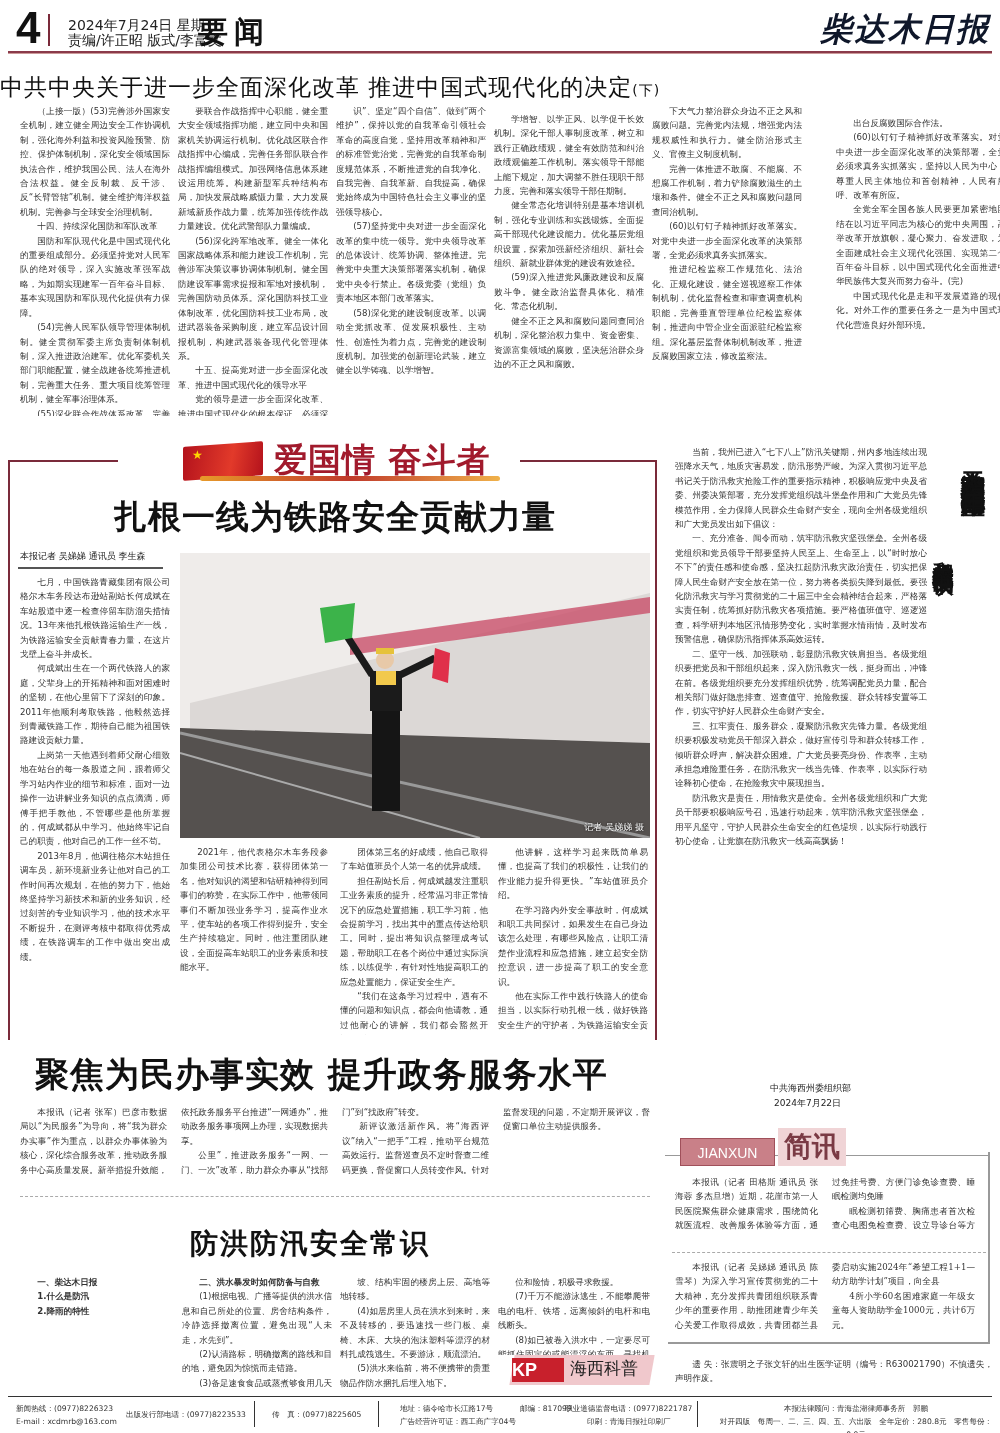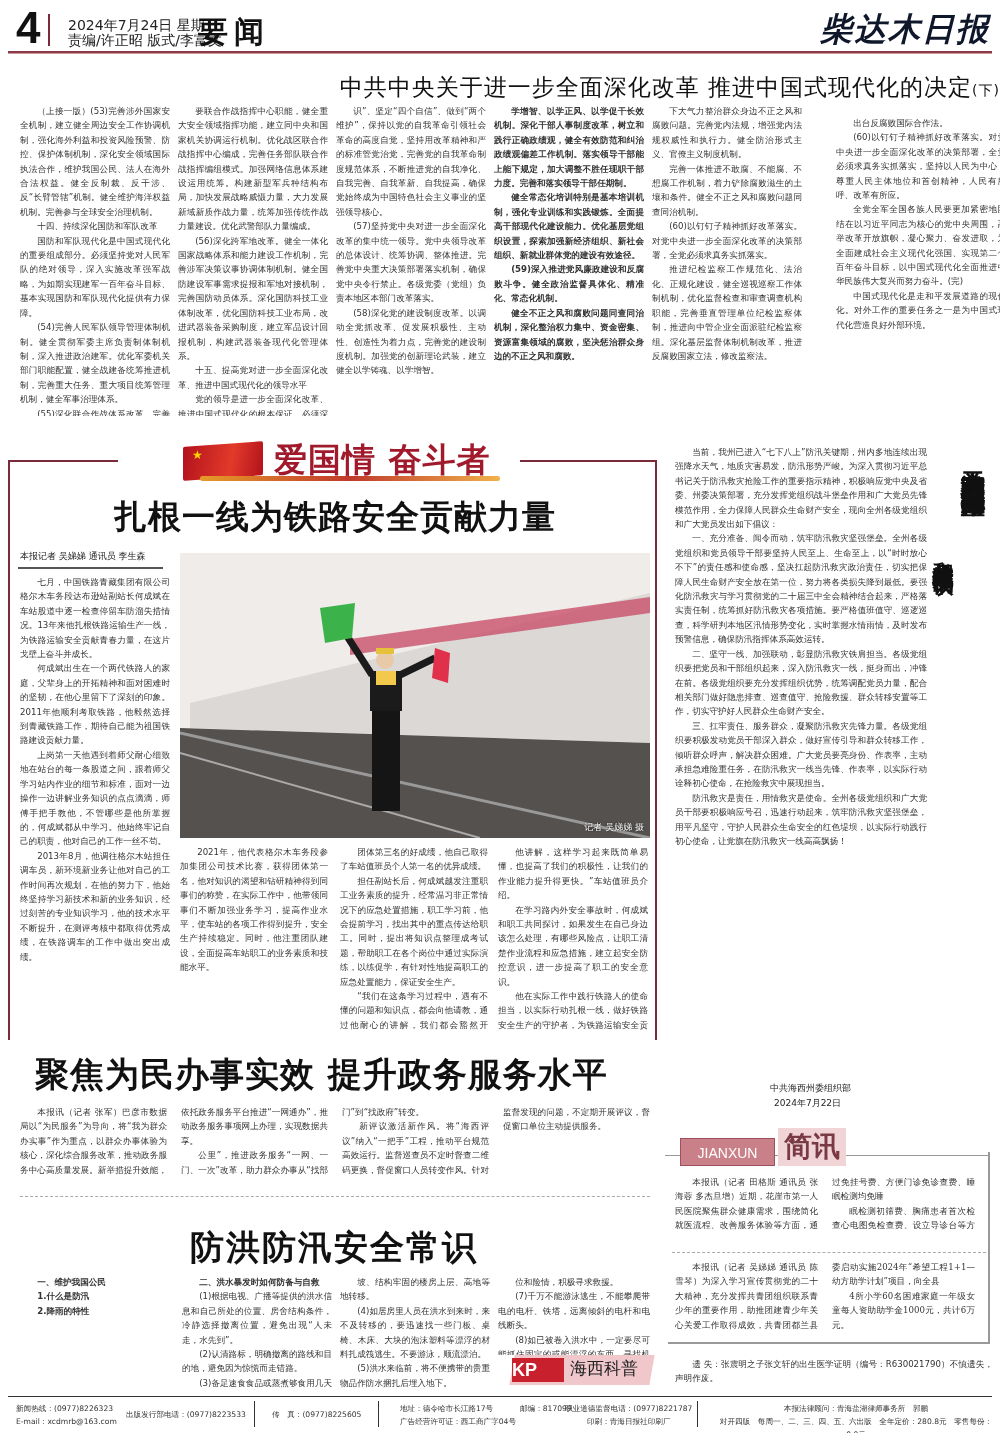--- a/index.html
+++ b/index.html
@@ -4,21 +4,21 @@
 <style>
 *{box-sizing:border-box;margin:0;padding:0}
 body{width:1000px;height:1433px;background:#fff;font-family:"DejaVu Sans",sans-serif;color:#222;position:relative;overflow:hidden}
 .abs{position:absolute}
 .pageno{left:16px;top:6px;font-family:"Liberation Sans",sans-serif;font-size:44px;font-weight:bold;color:#111;line-height:44px}
 .vbar{left:48px;top:14px;width:2px;height:32px;background:#7a2a3a}
 .meta{left:68px;top:18px;font-size:14px;line-height:15px;color:#222}
 .section{left:198px;top:12px;font-family:"DejaVu Serif",serif;font-size:30px;font-weight:bold;letter-spacing:6px;color:#111}
 .masthead{right:10px;top:8px;font-family:"DejaVu Serif",serif;font-size:32px;font-style:italic;font-weight:bold;color:#0f172a;letter-spacing:2px}
 .topline{left:8px;top:51px;width:984px;height:3px;background:#8a3a4a;border-bottom:1px solid #c99}
-.headline{left:0;top:72px;width:1000px;text-align:right;font-size:23px;font-weight:normal;letter-spacing:1px;color:#111}
+.headline{left:0;top:72px;width:1000px;text-align:left;font-size:23px;font-weight:normal;letter-spacing:1px;color:#111}
 .headline small{font-size:14px}
 .col{font-size:8.6px;line-height:14.4px;text-align:justify;color:#333;overflow:hidden}
 .col p{text-indent:2em}
 .col p.sub{text-indent:2em;font-weight:bold}
 .flag{left:183px;top:444px;width:80px;height:34px;background:linear-gradient(100deg,#b3121c,#e23a2a 60%,#b3121c);transform:skewY(-4deg);border-radius:2px}
 .flag-star{left:192px;top:448px;color:#ffd700;font-size:12px}
 .banner-title{left:274px;top:438px;font-size:33px;font-weight:bold;color:#a11a2c;letter-spacing:1px}
 .banner-swoosh{left:200px;top:476px;width:300px;height:5px;background:linear-gradient(90deg,#e79a2a,#c0392b,#f0b24a);border-radius:3px}
 .frame-left{left:8px;top:460px;width:2px;height:580px;background:#7a2a3a}
 .frame-top-l{left:8px;top:460px;width:110px;height:2px;background:#7a2a3a}
@@ -69,21 +69,21 @@
       <p>要联合作战指挥中心职能，健全重大安全领域指挥功能，建立同中央和国家机关协调运行机制。优化战区联合作战指挥中心编成，完善任务部队联合作战指挥编组模式。加强网络信息体系建设运用统筹。构建新型军兵种结构布局，加快发展战略威慑力量，大力发展新域新质作战力量，统筹加强传统作战力量建设。优化武警部队力量编成。</p>
       <p>(56)深化跨军地改革。健全一体化国家战略体系和能力建设工作机制，完善涉军决策议事协调体制机制。健全国防建设军事需求提报和军地对接机制，完善国防动员体系。深化国防科技工业体制改革，优化国防科技工业布局，改进武器装备采购制度，建立军品设计回报机制，构建武器装备现代化管理体系。</p>
       <p>十五、提高党对进一步全面深化改革、推进中国式现代化的领导水平</p>
       <p>党的领导是进一步全面深化改革、推进中国式现代化的根本保证。必须深刻领悟“两个确立”的决定性意义，增强“四个意识”。</p>
     </div>
     <div class="abs col" id="lead-col-2" style="left: 336px; top: 104px; width: 150px; height: 312px;">
       <p>识”、坚定“四个自信”、做到“两个维护”，保持以党的自我革命引领社会革命的高度自觉，坚持用改革精神和严的标准管党治党，完善党的自我革命制度规范体系，不断推进党的自我净化、自我完善、自我革新、自我提高，确保党始终成为中国特色社会主义事业的坚强领导核心。</p>
       <p>(57)坚持党中央对进一步全面深化改革的集中统一领导。党中央领导改革的总体设计、统筹协调、整体推进。完善党中央重大决策部署落实机制，确保党中央令行禁止。各级党委（党组）负责本地区本部门改革落实。</p>
       <p>(58)深化党的建设制度改革。以调动全党抓改革、促发展积极性、主动性、创造性为着力点，完善党的建设制度机制。加强党的创新理论武装，建立健全以学铸魂、以学增智。</p>
     </div>
-    <div class="abs col" id="lead-col-3" style="left: 494px; top: 104px; width: 150px; height: 312px; font-weight: bold;">
+    <div class="abs col" id="lead-col-3" style="left: 494px; top: 112px; width: 150px; height: 312px;">
       <p>学增智、以学正风、以学促干长效机制。深化干部人事制度改革，树立和践行正确政绩观，健全有效防范和纠治政绩观偏差工作机制。落实领导干部能上能下规定，加大调整不胜任现职干部力度。完善和落实领导干部任期制。</p>
       <p>健全常态化培训特别是基本培训机制，强化专业训练和实践锻炼。全面提高干部现代化建设能力。优化基层党组织设置，探索加强新经济组织、新社会组织、新就业群体党的建设有效途径。</p>
       <p>(59)深入推进党风廉政建设和反腐败斗争。健全政治监督具体化、精准化、常态化机制。</p>
       <p>健全不正之风和腐败问题同查同治机制，深化整治权力集中、资金密集、资源富集领域的腐败，坚决惩治群众身边的不正之风和腐败。</p>
     </div>
     <div class="abs col" id="lead-col-4" style="left: 652px; top: 104px; width: 150px; height: 312px;">
       <p>下大气力整治群众身边不正之风和腐败问题。完善党内法规，增强党内法规权威性和执行力。健全防治形式主义、官僚主义制度机制。</p>
       <p>完善一体推进不敢腐、不能腐、不想腐工作机制，着力铲除腐败滋生的土壤和条件。健全不正之风和腐败问题同查同治机制。</p>
       <p>(60)以钉钉子精神抓好改革落实。对党中央进一步全面深化改革的决策部署，全党必须求真务实抓落实。</p>
       <p>推进纪检监察工作规范化、法治化、正规化建设，健全巡视巡察工作体制机制，优化监督检查和审查调查机构职能，完善垂直管理单位纪检监察体制，推进向中管企业全面派驻纪检监察组。深化基层监督体制机制改革，推进反腐败国家立法，修改监察法。</p>
@@ -165,23 +165,23 @@
 <div class="abs vhead" style="left:930px;top:545px;font-size:21px;line-height:26px;height:560px">和党员先锋模范作用的倡议书</div>
 
 <div class="abs" style="left:35px;top:1052px;font-family:'DejaVu Serif',serif;font-size:34px;font-weight:bold;color:#111;letter-spacing:1px">聚焦为民办事实效 提升政务服务水平</div>
 <div class="abs col" style="left:20px;top:1105px;width:630px;height:85px;column-count:4;column-gap:14px" id="svc-body">
     <p>本报讯（记者 张军）巴彦市数据局以“为民服务”为导向，将“我为群众办实事”作为重点，以群众办事体验为核心，深化综合服务改革，推动政务服务中心高质量发展。新举措提升效能，依托政务服务平台推进“一网通办”，推动政务服务事项网上办理，实现数据共享。</p>
     <p>公里”，推进政务服务“一网、一门、一次”改革，助力群众办事从“找部门”到“找政府”转变。</p>
     <p>新评议激活新作风。将“海西评议”纳入“一把手”工程，推动平台规范高效运行。监督巡查员不定时督查二维码更换，督促窗口人员转变作风。针对监督发现的问题，不定期开展评议，督促窗口单位主动提供服务。</p>
   </div>
 <div class="abs dash" style="left:20px;top:1196px;width:630px"></div>
 
-<div class="abs" style="left:190px;top:1225px;font-family:'DejaVu Serif',serif;font-size:34px;font-weight:bold;color:#111;letter-spacing:2px">防洪防汛安全常识</div>
+<div class="abs" style="left:190px;top:1225px;font-family:'DejaVu Serif',serif;font-size:28px;font-weight:bold;color:#111;letter-spacing:2px">防洪防汛安全常识</div>
 <div class="abs col" style="left:20px;top:1275px;width:158px;height:115px" id="fl-col1">
-    <p class="sub">一、维护我国公民</p>
+    <p class="sub">一、柴达木日报</p>
     <p class="sub">1.什么是防汛</p>
     <p class="sub">2.降雨的特性</p>
   </div>
 <div class="abs col" style="left:182px;top:1275px;width:150px;height:115px" id="fl-col2">
     <p class="sub">二、洪水暴发时如何防备与自救</p>
     <p>(1)根据电视、广播等提供的洪水信息和自己所处的位置、房舍结构条件，冷静选择撤离位置，避免出现“人未走，水先到”。</p>
     <p>(2)认清路标，明确撤离的路线和目的地，避免因为惊慌而走错路。</p>
     <p>(3)备足速食食品或蒸煮够食用几天的食品，准备足够的饮用水和日用品。洪水到来时来不及转移的人员，要就近迅速向山</p>
   </div>
 <div class="abs col" style="left:340px;top:1275px;width:150px;height:115px" id="fl-col3">

